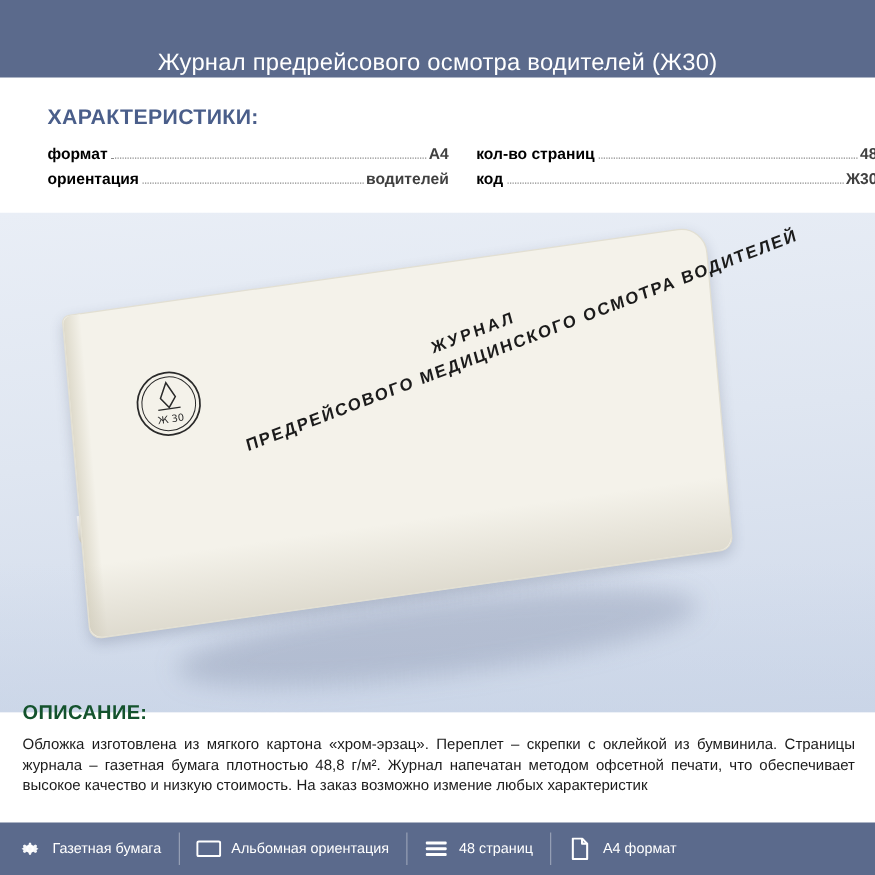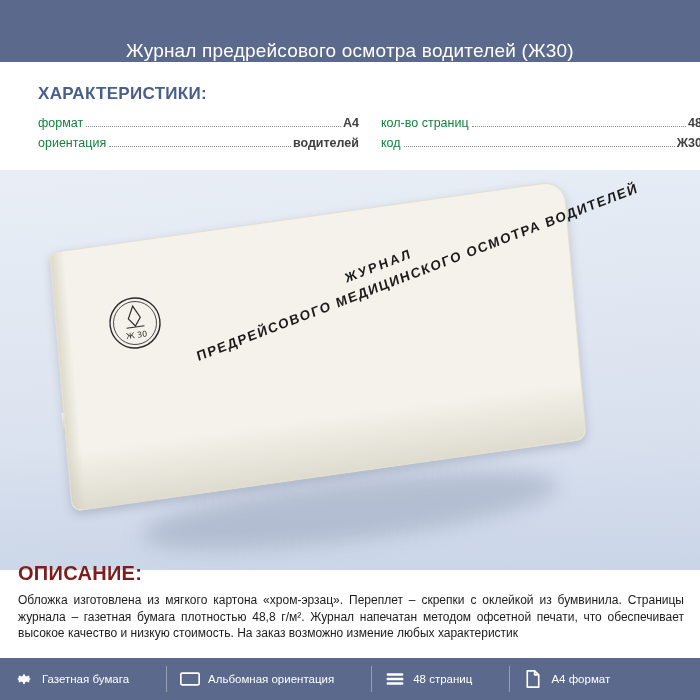--- a/index.html
+++ b/index.html
@@ -47,21 +47,21 @@
     column-gap: 22px;
     row-gap: 6px;
   }
   .spec-row {
     display: flex;
     align-items: flex-end;
     font-size: 12.5px;
     color: #1a1a1a;
     white-space: nowrap;
   }
-  .spec-key { font-weight: normal; color: #15803d; }
+  .spec-key { font-weight: bold; color: #000000; }
   .spec-dots {
     flex: 1 1 auto;
     margin: 0 2px 3px 3px;
     border-bottom: 1px dotted #8a8a8a;
     height: 1px;
     min-width: 10px;
   }
   .spec-val { font-weight: bold; color: #404040; }
 
   
@@ -162,42 +162,41 @@
     letter-spacing: 1.6px;
     white-space: nowrap;
   }
 
   
   .description {
     position: absolute;
     top: 562px; left: 18px; width: 666px;
   }
   .desc-title {
-    color: #7f1d1d;
-    font-size: 20px;
+    color: #14532d;
+    font-size: 16px;
     font-weight: bold;
     letter-spacing: 0.3px;
     margin-bottom: 7px;
   }
   .desc-body {
     font-size: 12px;
     line-height: 16.5px;
     color: #1b1b1b;
     text-align: justify;
   }
 
   
   .footer {
     position: absolute;
     left: 0; bottom: 0;
     width: 700px; height: 42px;
     background: #5b6a8c;
     display: flex;
     align-items: center;
-    gap: 23px;
   }
   .feature {
     display: flex;
     align-items: center;
     gap: 8px;
     padding: 0 14px;
     height: 42px;
     color: #ffffff;
     font-size: 11.5px;
     position: relative;

